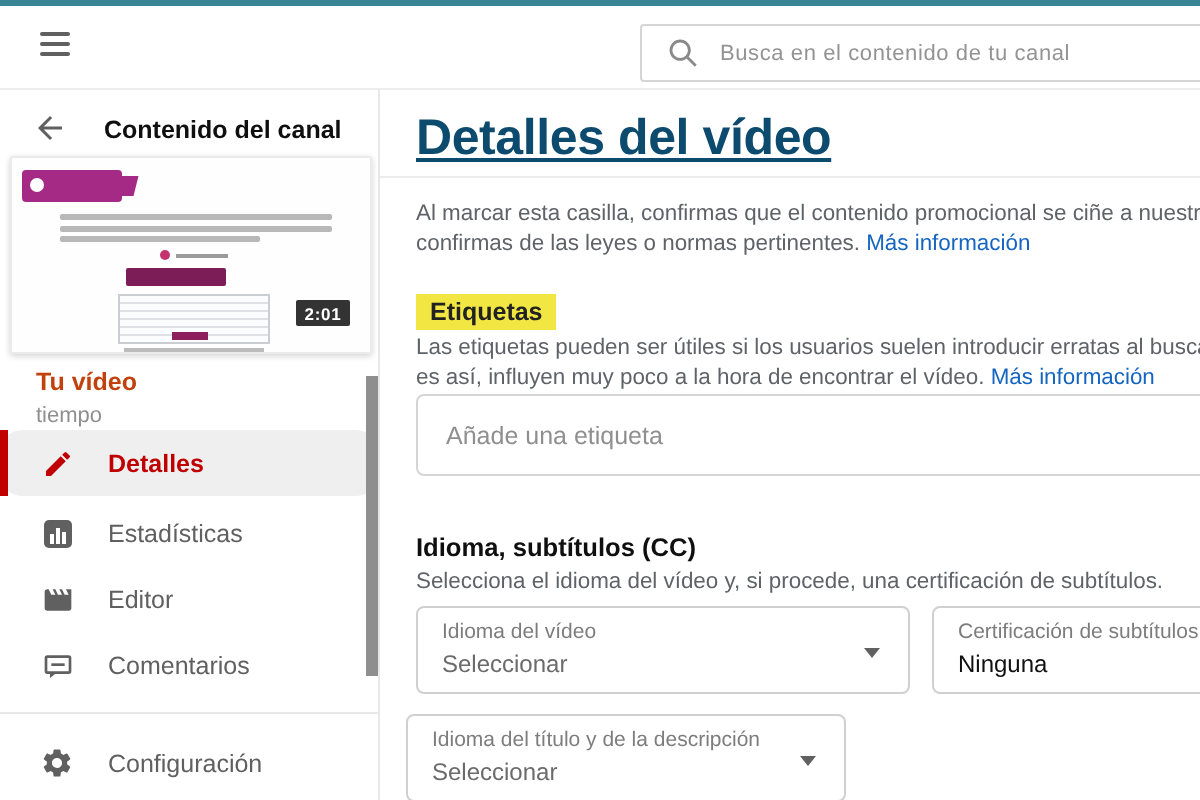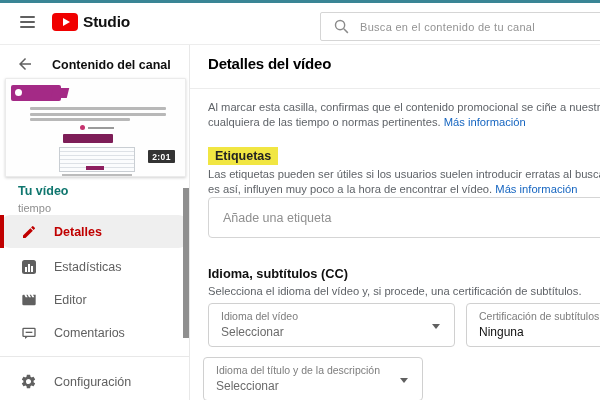--- a/index.html
+++ b/index.html
@@ -46,42 +46,42 @@
   .tb-minilogo b{width:5px;height:5px;background:#c5336e;border-radius:50%;}
   .tb-minilogo u{width:26px;height:2px;background:#9a9a9a;text-decoration:none;display:block;}
   .tb-btn{position:absolute;left:57px;top:55px;width:50px;height:9px;background:#7d1d57;border-radius:1px;}
   .tb-form{position:absolute;left:53px;top:68px;width:76px;height:25px;border:1px solid #c9ced3;
            background:repeating-linear-gradient(#fbfcfd 0 3px,#dde1e6 3px 4px);}
   .tb-submit{position:absolute;left:80px;top:87px;width:18px;height:4px;background:#8e1f5f;}
   .tb-caption{position:absolute;left:56px;top:95px;width:70px;height:2px;background:#bcbcbc;}
   .tb-badge{position:absolute;left:142px;top:71px;width:27px;height:13px;background:rgba(18,18,18,.86);
             color:#fff;font-size:8.5px;font-weight:700;display:flex;align-items:center;
             justify-content:center;border-radius:1px;letter-spacing:.4px;}
-  .sb-video-title{position:absolute;left:18px;top:139px;font-size:12.5px;font-weight:700;color:#0f766e;}
+  .sb-video-title{position:absolute;left:18px;top:139px;font-size:12.5px;font-weight:700;color:#c2410c;}
   .sb-video-sub{position:absolute;left:18px;top:157px;font-size:11px;color:#8f8f8f;}
   .menu-item{position:absolute;left:0;width:189px;height:33px;display:flex;align-items:center;
              cursor:pointer;}
   .menu-item .mi-icon{position:absolute;left:20px;top:8px;width:17px;height:17px;display:flex;
                       align-items:center;justify-content:center;}
   .menu-item .mi-label{position:absolute;left:54px;font-size:12.5px;color:#606060;}
   .menu-item.active{background:#efefef;border-radius:11px;}
   .menu-item.active::before{content:"";position:absolute;left:0;top:0;bottom:0;width:4px;background:#c00000;}
   .menu-item.active .mi-label{color:#c00000;font-weight:700;}
   .mi-detalles{top:170px;}
   .mi-stats{top:205px;}
   .mi-editor{top:238px;padding-left:48px;}
   .mi-comments{top:271px;}
   .sb-divider{position:absolute;left:0;top:311px;width:189px;height:1px;background:#e8e8e8;}
   .mi-config{top:320px;}
   .sb-scroll{position:absolute;left:183px;top:143px;width:6px;height:150px;background:#8f8f8f;cursor:pointer;}
 
   
   .main{position:absolute;left:190px;top:45px;width:410px;height:355px;overflow:hidden;background:#fff;}
-  .page-title{position:absolute;left:18px;top:10px;font-size:15px;font-weight:600;color:#000000;
-              letter-spacing:-0.2px;}
+  .page-title{position:absolute;left:18px;top:10px;font-size:25px;font-weight:600;color:#0c4a6e;
+              letter-spacing:-0.2px;text-decoration:underline;}
   .m-divider{position:absolute;left:0;top:43px;width:410px;height:1px;background:#ececec;}
   .note{position:absolute;left:18px;top:55px;width:392px;font-size:11.2px;color:#5f6368;line-height:15px;}
   .clip{white-space:nowrap;overflow:hidden;}
   .link{color:#1565c0;font-weight:500;cursor:pointer;}
   .tag-label{position:absolute;left:18px;top:102px;background:#f1e642;padding:2px 7px;
              font-size:12.5px;font-weight:700;color:#222;}
   .tag-desc{position:absolute;left:18px;top:122px;width:392px;font-size:11.2px;color:#5f6368;line-height:14.5px;}
   .tag-input{position:absolute;left:18px;top:152px;width:420px;height:41px;border:1px solid #d5d5d5;
              border-radius:4px;padding:0 14px;font-size:12.5px;color:#0f0f0f;outline:none;
              font-family:"Liberation Sans",sans-serif;}
@@ -106,26 +106,20 @@
 <div class="screen">
 
   <div class="topline"></div>
 
   <div class="topbar">
     <div class="hamburger">
       <span></span>
         <span></span>
         <span></span>
     </div>
-    <div class="logo">
-      <div class="play">
-          <i></i>
-        </div>
-      <span class="brand">Studio</span>
-    </div>
     <div class="searchbox">
       <svg width="17" height="17" viewBox="0 0 24 24">
         <circle cx="10" cy="10" r="6.5" fill="none" stroke="#8a8a8a" stroke-width="2"></circle>
         <line x1="15.2" y1="15.2" x2="21" y2="21" stroke="#8a8a8a" stroke-width="2"></line>
       </svg>
       <input type="text" placeholder="Busca en el contenido de tu canal" style="">
     </div>
   </div>
 
   <div class="sidebar">
@@ -209,21 +203,21 @@
 
     <div class="sb-scroll"></div>
   </div>
 
   <div class="main">
     <div class="page-title">Detalles del vídeo</div>
     <div class="m-divider"></div>
 
     <div class="note">
       <div class="clip">Al marcar esta casilla, confirmas que el contenido promocional se ciñe a nuestras políticas</div>
-      <div><span>cualquiera de las tiempo o normas pertinentes.</span>
+      <div><span>confirmas de las leyes o normas pertinentes.</span>
         <span class="link">Más información</span>
       </div>
     </div>
 
     <div class="tag-label">Etiquetas</div>
 
     <div class="tag-desc">
       <div class="clip">Las etiquetas pueden ser útiles si los usuarios suelen introducir erratas al buscar el contenido</div>
       <div><span>es así, influyen muy poco a la hora de encontrar el vídeo.</span>
         <span class="link">Más información</span>

